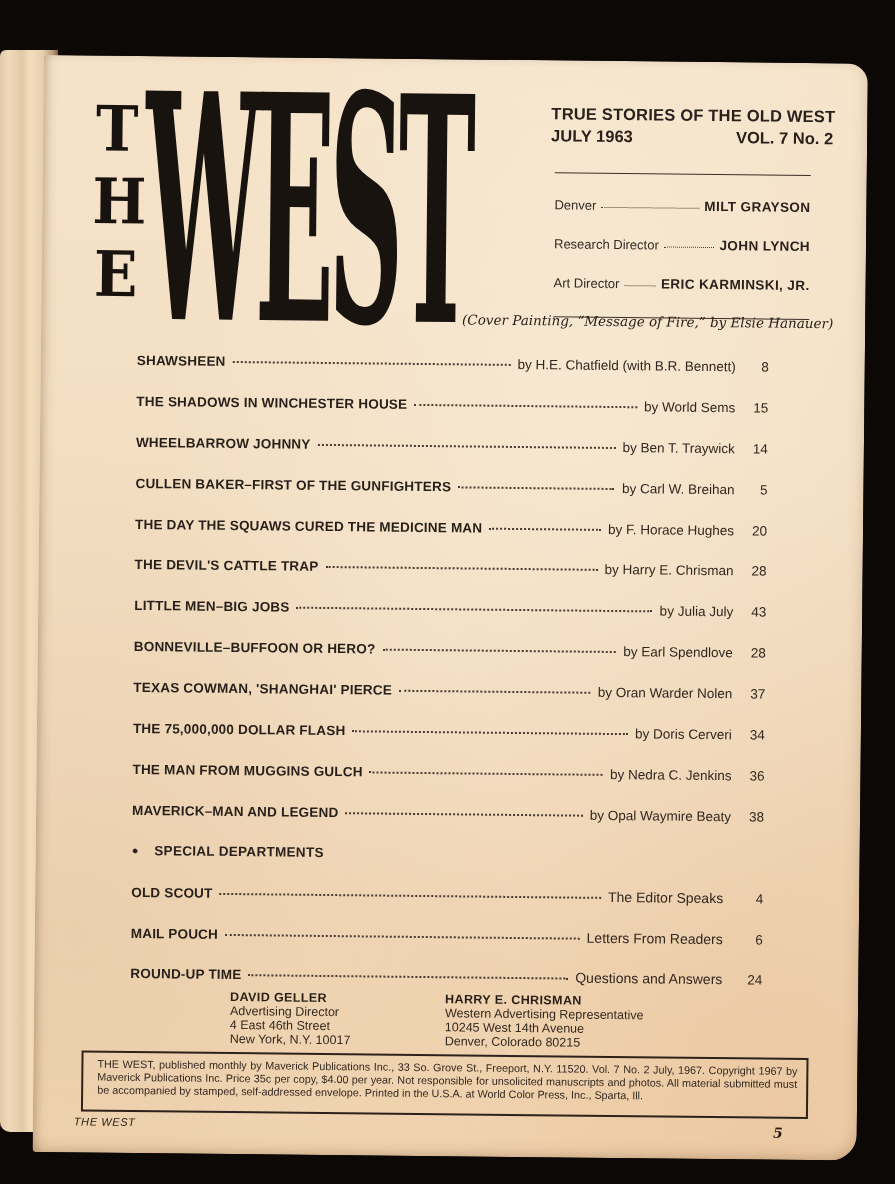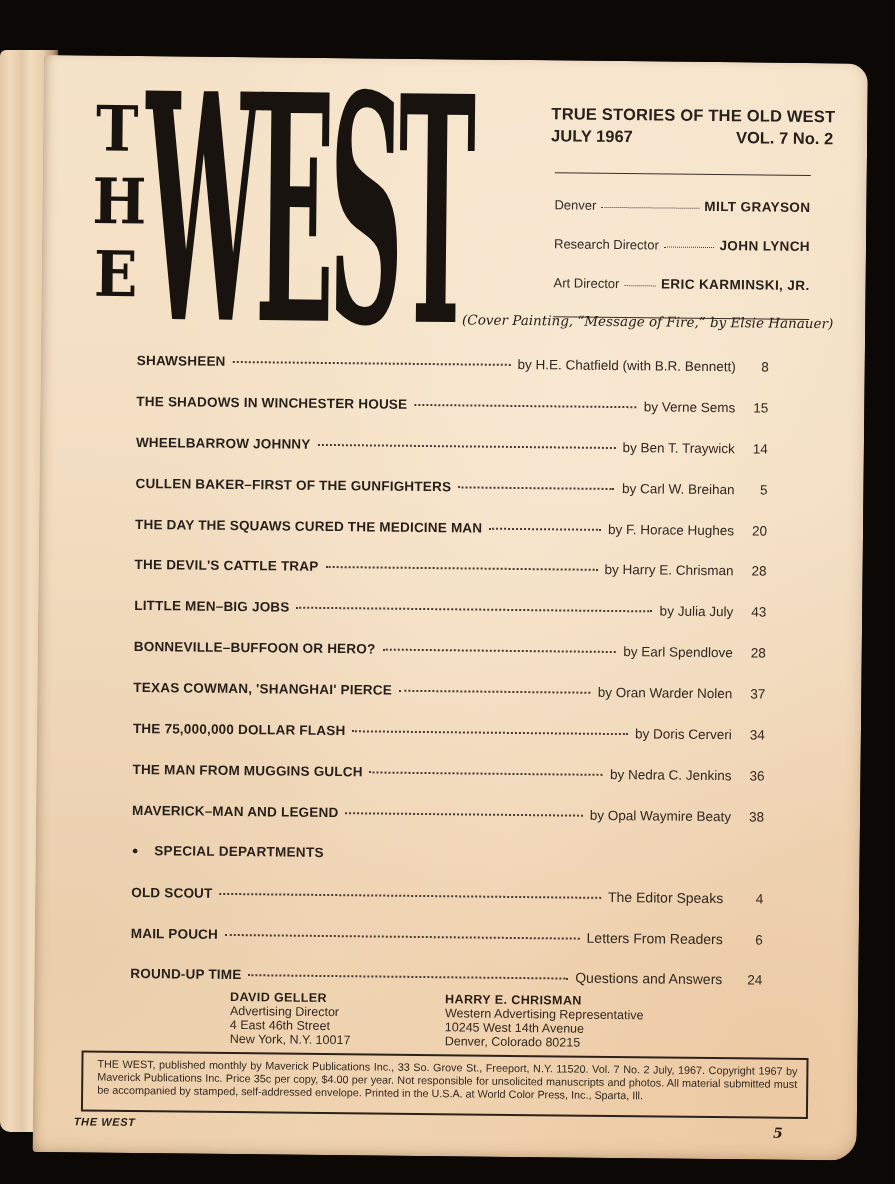--- a/index.html
+++ b/index.html
@@ -75,42 +75,42 @@
   .ads{position:absolute; left:196px; top:933px; display:flex;}
   .adcol{width:215px; font-size:12.5px; line-height:14px; color:#34291f;}
   .adcol .nm{font-weight:bold; font-size:12.5px; letter-spacing:0.4px; color:#261d15;}
   
   .colobox{
     position:absolute; left:48px; top:995px; width:700px; height:46px;
     border:2px solid #2c221b; padding:5px 9px 6px 14px;
     font-size:10.8px; line-height:12.9px; text-align:justify; color:#33281f;
   }
   
-  .foot-mag{position:absolute; left:41px; top:1060px; font-size:11px; font-weight:bold; font-style:italic; letter-spacing:0.6px; color:#241c15;}
+  .foot-mag{position:absolute; left:41px; top:1060px; font-size:11px; font-weight:normal; font-style:italic; letter-spacing:0.6px; color:#241c15;}
   .foot-num{position:absolute; left:730px; top:1062px; width:20px; text-align:right; font-family:"DejaVu Serif", serif; font-style:italic; font-weight:bold; font-size:14px; color:#241c15;}
 </style>
 </head>
 <body>
 
 <div id="stage">
   <div id="underpages"></div>
 
   <div id="page">
 
     <div class="the-col">
       <span>T</span>
       <span>H</span>
       <span>E</span>
     </div>
     <div class="west-word">WEST</div>
 
     <div class="hdr">
       <div class="tagline">TRUE STORIES OF THE OLD WEST</div>
       <div class="line2">
-        <span>JULY 1967</span>
+        <span>JULY 1963</span>
         <span>VOL. 7 No. 2</span>
       </div>
     </div>
 
     <div class="staffbox">
       <div class="rule"></div>
       <div class="staffrow">
         <span class="role">Denver</span>
         <span class="dots"></span>
         <span class="nm">MILT GRAYSON</span>
@@ -134,21 +134,21 @@
 
       <div class="row">
         <span class="t">SHAWSHEEN</span>
         <span class="dots"></span>
         <span class="a">by H.E. Chatfield (with B.R. Bennett)</span>
         <span class="p">8</span>
       </div>
       <div class="row">
         <span class="t">THE SHADOWS IN WINCHESTER HOUSE</span>
         <span class="dots"></span>
-        <span class="a">by Verne Sems</span>
+        <span class="a">by World Sems</span>
         <span class="p">15</span>
       </div>
       <div class="row">
         <span class="t">WHEELBARROW JOHNNY</span>
         <span class="dots"></span>
         <span class="a">by Ben T. Traywick</span>
         <span class="p">14</span>
       </div>
       <div class="row">
         <span class="t">CULLEN BAKER–FIRST OF THE GUNFIGHTERS</span>

